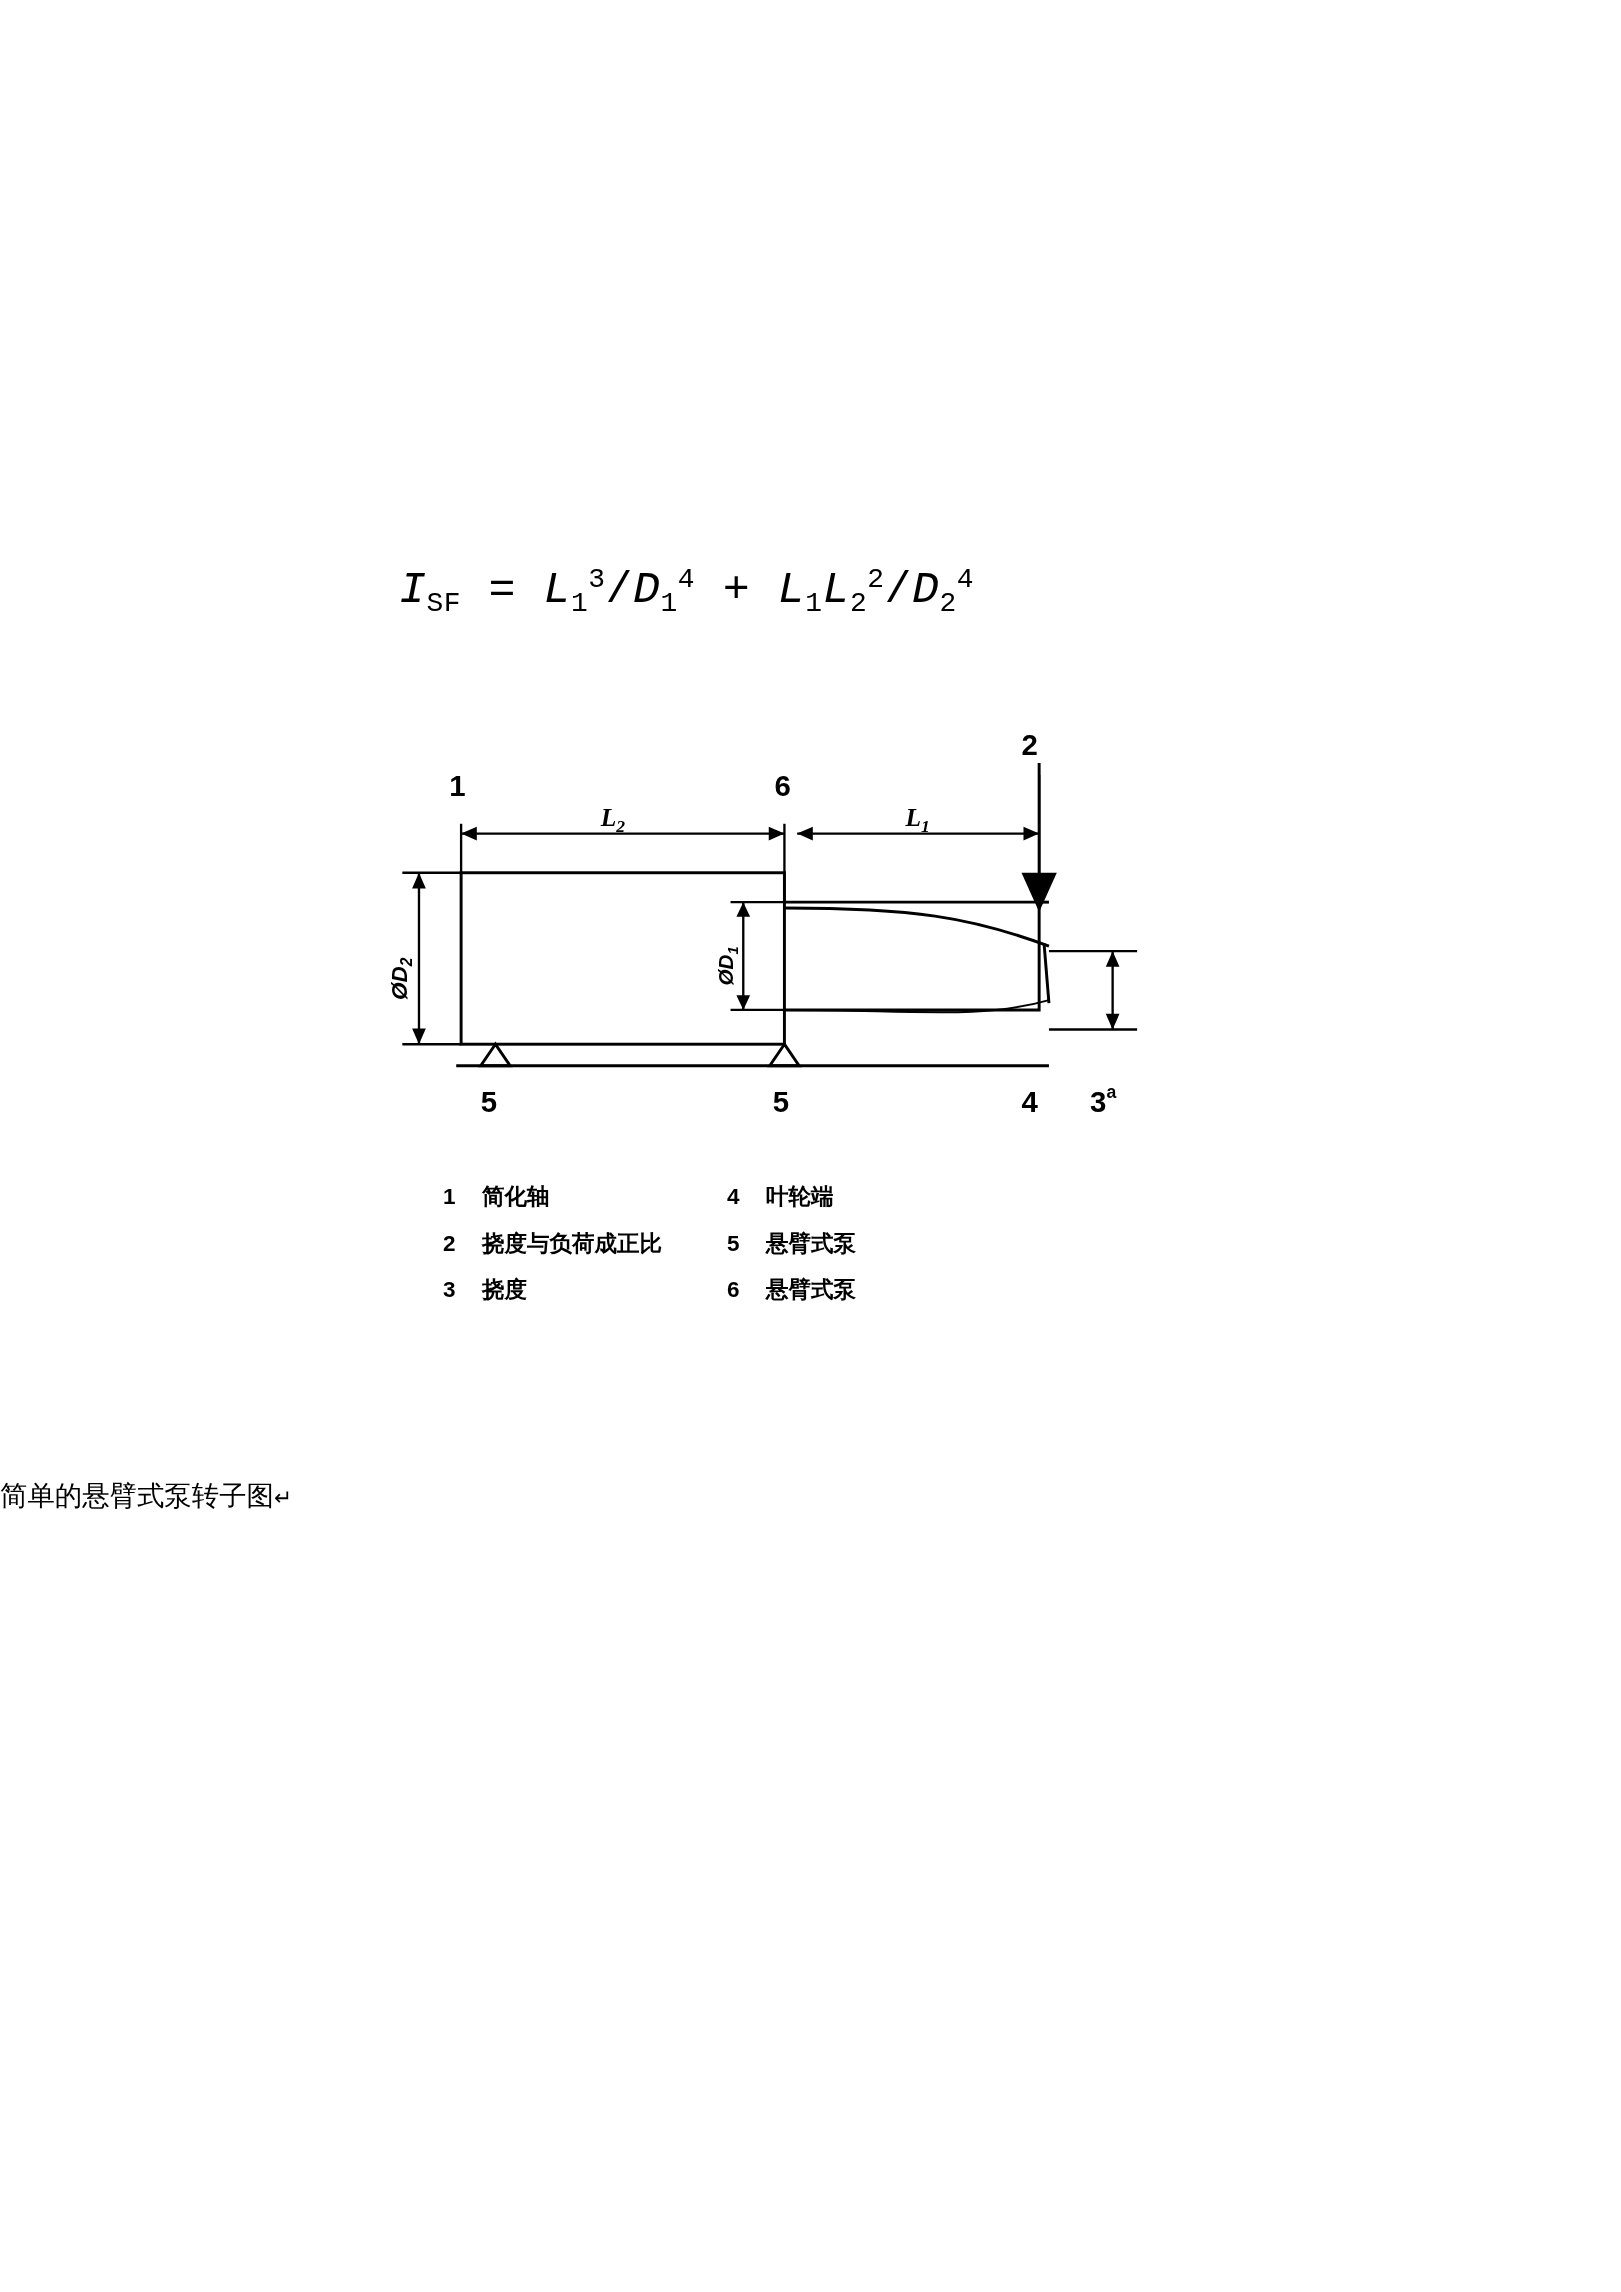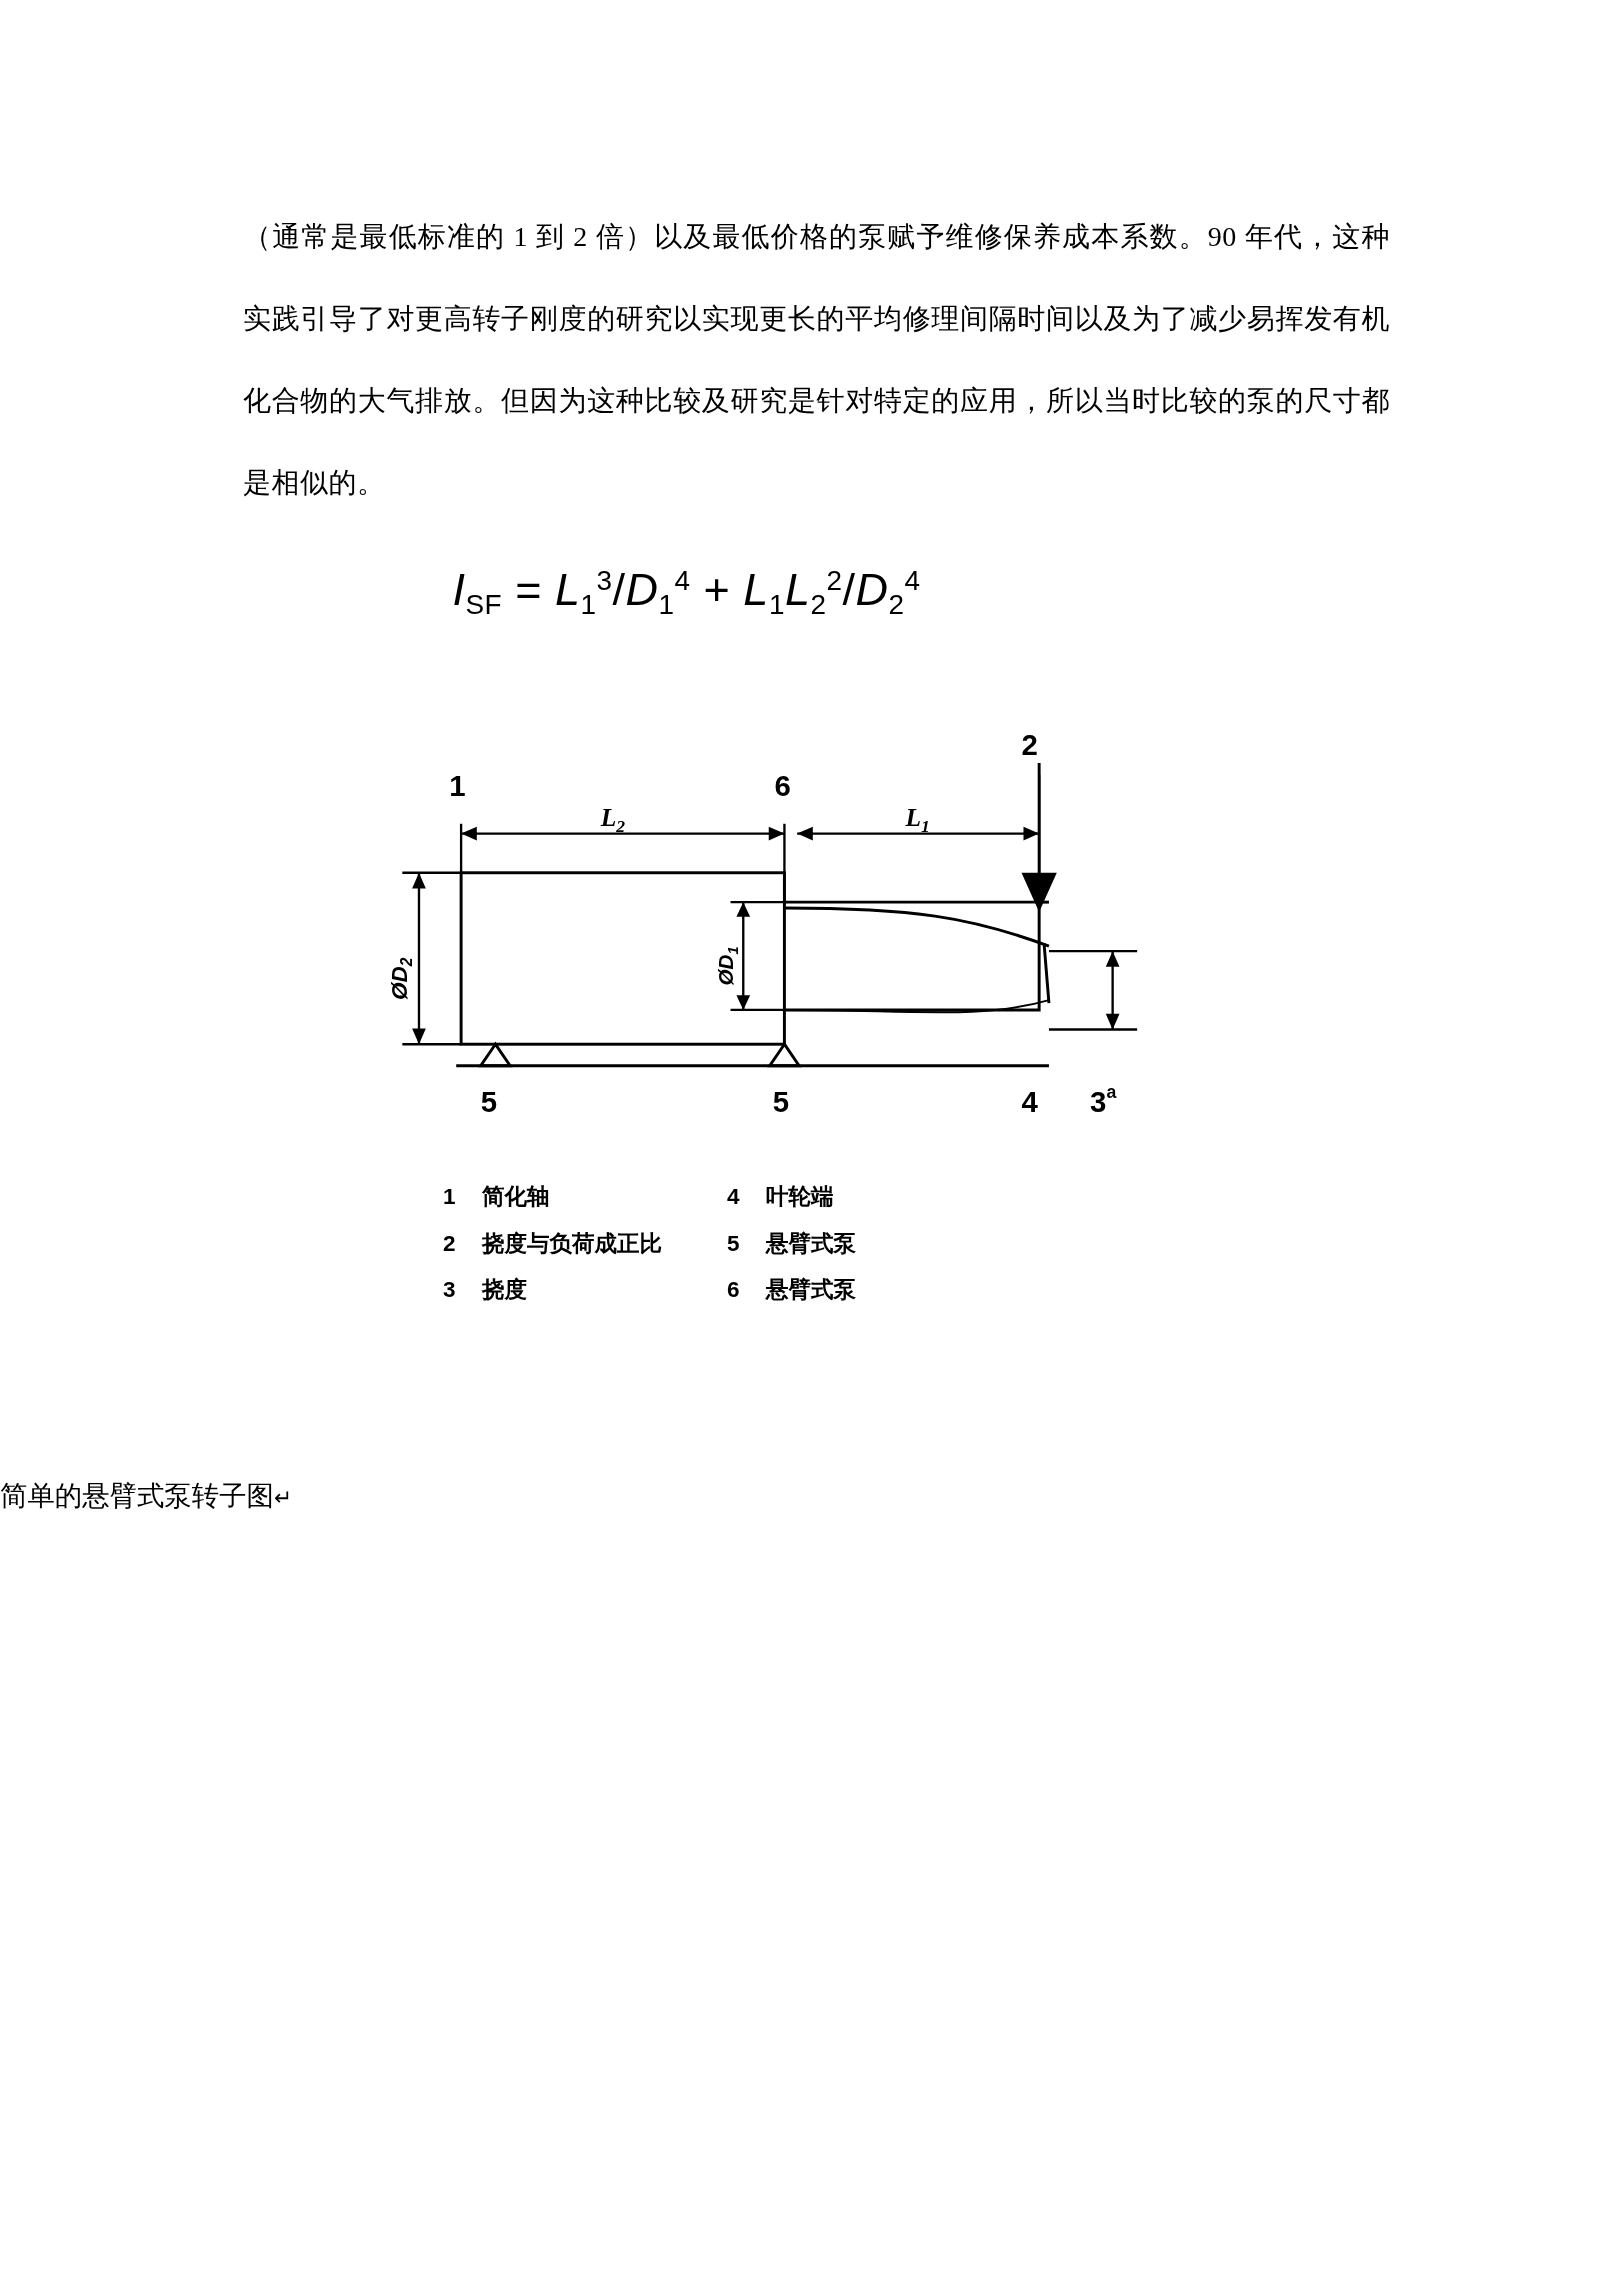--- a/index.html
+++ b/index.html
@@ -38,21 +38,21 @@
   }
   .para p { margin: 0; }
 
   
   .formula {
     position: absolute;
     left: 0;
     top: 564px;
     width: 1373px;
     text-align: center;
-    font-family: Liberation Sans, sans-serif;
+    font-family: Liberation Mono, monospace;
   }
   .formula .eq {
     display: inline-block;
     font-size: 45px;
     font-style: italic;
     letter-spacing: 0.5px;
     white-space: nowrap;
   }
   .formula .sub {
     font-size: 0.62em;
@@ -130,23 +130,20 @@
     font-size: 27.4px;
     color: #000;
   }
   .caption .pilcrow { font-size: 21.6px; }
 </style>
 </head>
 <body>
 
 <div class="page">
 
-  <div class="para">
-    <p>（通常是最低标准的 1 到 2 倍）以及最低价格的泵赋予维修保养成本系数。90 年代，这种实践引导了对更高转子刚度的研究以实现更长的平均修理间隔时间以及为了减少易挥发有机化合物的大气排放。但因为这种比较及研究是针对特定的应用，所以当时比较的泵的尺寸都是相似的。</p>
-  </div>
 
   <div class="formula">
     <span class="eq">
       <span>I</span><span class="sub">SF</span>
       <span class="op">=</span>
       <span>L</span><span class="sub">1</span><span class="sup">3</span><span class="op">/</span><span>D</span><span class="sub">1</span><span class="sup">4</span>
       <span class="op">+</span>
       <span>L</span><span class="sub">1</span><span>L</span><span class="sub">2</span><span class="sup">2</span><span class="op">/</span><span>D</span><span class="sub">2</span><span class="sup">4</span>
     </span>
   </div>

